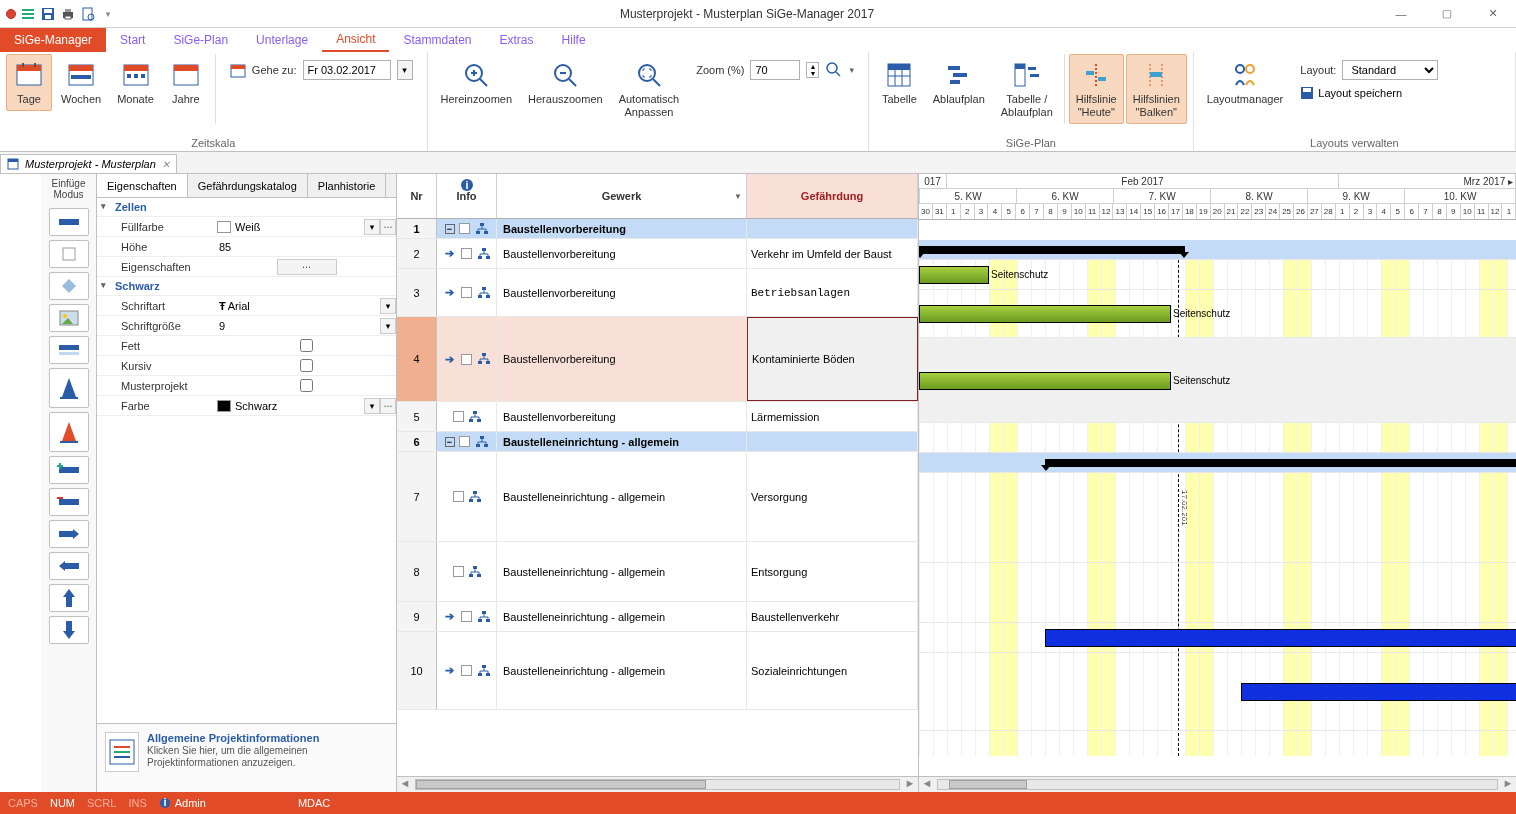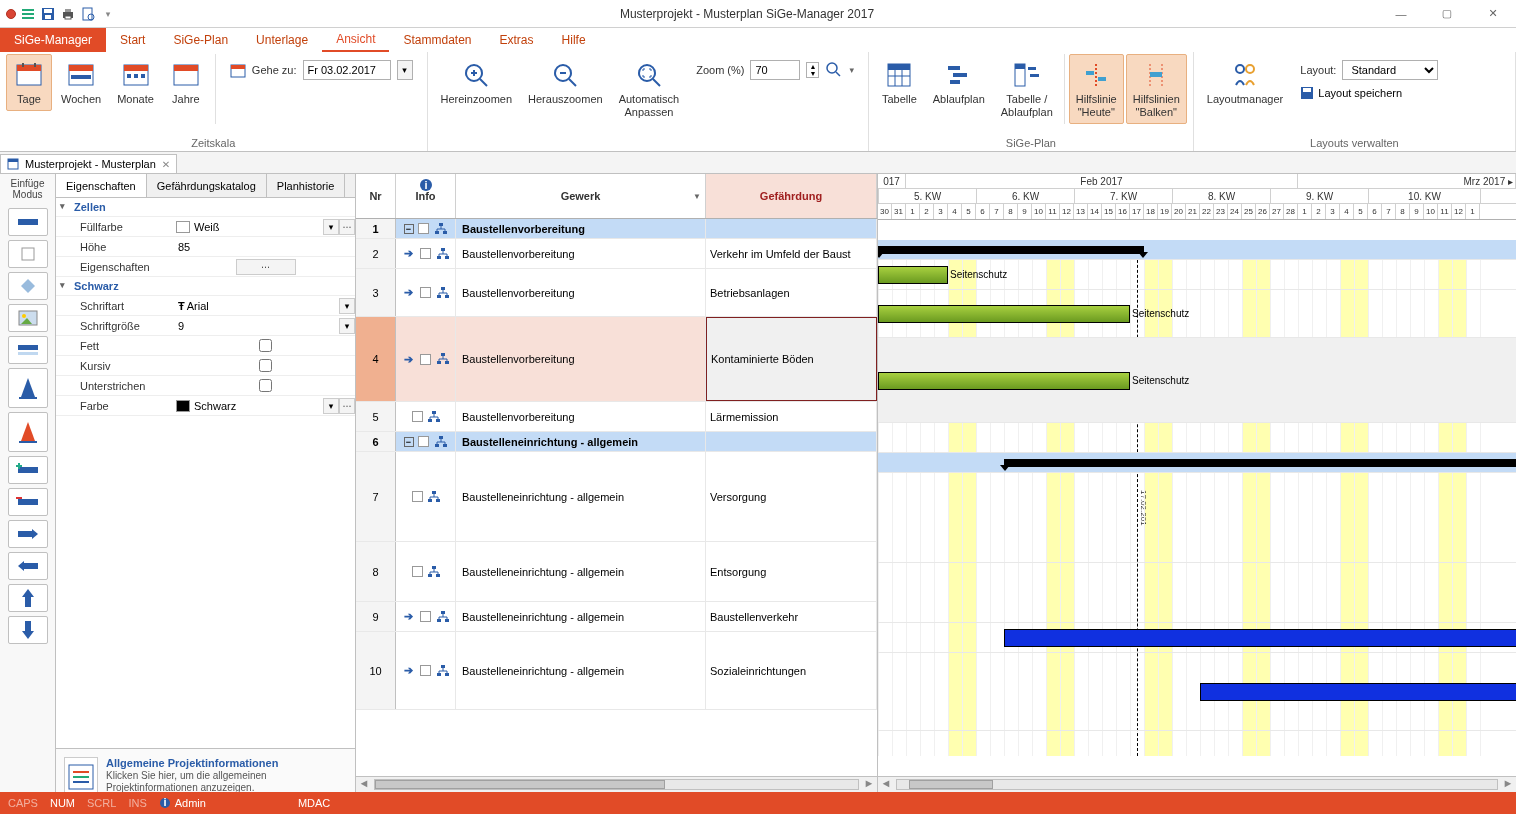--- a/index.html
+++ b/index.html
@@ -9,63 +9,63 @@
 .titlebar { height: 28px; background: #fff; display: flex; align-items: center; border-bottom: 1px solid #d0d0d0; }
 .titlebar .qat { display: flex; align-items: center; gap: 4px; padding-left: 6px; }
 .titlebar .qat .red-dot { width: 10px; height: 10px; border-radius: 50%; background: #d94434; border: 1px solid #b03020; }
 .titlebar .qat .ico { width: 16px; height: 16px; display: inline-flex; align-items: center; justify-content: center; cursor: pointer; }
 .titlebar .title { flex: 1; text-align: center; font-size: 12px; color: #333; }
 .titlebar .win-btns { display: flex; }
 .titlebar .win-btns div { width: 46px; height: 28px; display: flex; align-items: center; justify-content: center; color: #666; cursor: pointer; }
 
 
 .ribbon-tabs { height: 24px; display: flex; align-items: stretch; background: #fff; }
-.ribbon-tabs .tab { padding: 0 14px; display: flex; align-items: center; cursor: pointer; font-size: 12px; color: #c2410c; }
+.ribbon-tabs .tab { padding: 0 14px; display: flex; align-items: center; cursor: pointer; font-size: 12px; color: #8b5cf6; }
 .ribbon-tabs .tab.app { background: #e14b27; color: #fff; font-weight: 400; }
 .ribbon-tabs .tab.active { color: #e14b27; border-bottom: 2px solid #e14b27; }
 
 
 .ribbon { height: 100px; background: #fff; border-bottom: 1px solid #c0c0c0; display: flex; }
 .ribbon-group { border-right: 1px solid #e0e0e0; display: flex; flex-direction: column; padding: 2px 6px 0; }
 .ribbon-group .items { flex: 1; display: flex; align-items: flex-start; gap: 2px; }
 .ribbon-group .label { text-align: center; font-size: 11px; color: #666; padding: 2px 0; }
 .rb-btn { display: flex; flex-direction: column; align-items: center; justify-content: flex-start; padding: 4px 6px; cursor: pointer; border: 1px solid transparent; border-radius: 2px; min-width: 44px; }
 .rb-btn.active { background: #f8d9c0; border-color: #e8b080; }
 .rb-btn .ic { width: 32px; height: 32px; display: flex; align-items: center; justify-content: center; margin-bottom: 2px; }
 .rb-btn .lbl { font-size: 11px; text-align: center; line-height: 1.2; color: #333; }
 .ribbon-inline { display: flex; align-items: center; gap: 6px; padding: 6px 8px; }
 .ribbon-inline label { font-size: 11px; color: #333; }
 .ribbon-inline input, .ribbon-inline select { height: 20px; border: 1px solid #b0b0b0; padding: 0 4px; font-size: 11px; background: #fff; }
 
 
 .doc-tabs { height: 22px; background: #f4f4f4; border-bottom: 1px solid #c0c0c0; display: flex; align-items: stretch; }
-.doc-tabs .doc-tab { background: #fff; border: 1px solid #c0c0c0; border-bottom: none; padding: 0 6px; display: flex; align-items: center; gap: 6px; font-size: 11px; margin-top: 2px; }
-
-
-.main { flex: 1; display: flex; overflow: hidden; }
+.doc-tabs .doc-tab { background: #fff; border: 1px solid #c0c0c0; border-bottom: none; padding: 0 6px; display: flex; align-items: center; gap: 6px; font-size: 11px; margin-top: 2px; font-style: italic; }
+
+
+.main { flex: 1; display: flex; overflow: hidden; margin-left: 41px; }
 .left-toolbox { width: 56px; background: #f8f8f8; border-right: 1px solid #c0c0c0; display: flex; flex-direction: column; align-items: center; padding-top: 4px; gap: 4px; }
 .left-toolbox .hdr { font-size: 10px; text-align: center; color: #444; line-height: 1.1; margin-bottom: 4px; }
 .tool-btn { width: 40px; height: 28px; border: 1px solid #c0c0c0; background: #fff; border-radius: 2px; display: flex; align-items: center; justify-content: center; cursor: pointer; }
 .tool-btn.big { height: 40px; }
 
 
 .prop-panel { width: 300px; border-right: 1px solid #c0c0c0; display: flex; flex-direction: column; background: #fafafa; position: relative; }
 .prop-tabs { display: flex; height: 24px; border-bottom: 1px solid #c0c0c0; background: #f0f0f0; }
 .prop-tabs .pt { padding: 0 10px; display: flex; align-items: center; font-size: 11px; border-right: 1px solid #c0c0c0; cursor: pointer; }
 .prop-tabs .pt.active { background: #fff; }
 .prop-body { flex: 1; overflow: auto; background: #fff; }
 .prop-group-hdr { background: #fff; color: #2a5ca8; font-weight: bold; padding: 3px 6px 3px 18px; font-size: 11px; border-bottom: 1px solid #eee; position: relative; }
 .prop-group-hdr::before { content: "▾"; position: absolute; left: 4px; font-size: 9px; color: #666; }
 .prop-row { display: flex; height: 20px; border-bottom: 1px solid #eee; align-items: center; }
 .prop-row .k { width: 120px; padding-left: 24px; font-size: 11px; color: #333; }
 .prop-row .v { flex: 1; display: flex; align-items: center; }
 .prop-row input[type="text"] { border: none; width: 100%; font-size: 11px; padding: 0 2px; }
 .prop-row .swatch { width: 14px; height: 12px; border: 1px solid #999; margin-right: 4px; }
 .prop-row .dd { width: 16px; height: 16px; border: 1px solid #ccc; text-align: center; font-size: 9px; line-height: 14px; cursor: pointer; background: #f4f4f4; }
-.prop-info { border-top: 1px solid #c0c0c0; padding: 8px; display: flex; gap: 8px; background: #fafafa; position: absolute; bottom: 0; left: 0; right: 0; height: 44px;}
+.prop-info { border-top: 1px solid #c0c0c0; padding: 8px; display: flex; gap: 8px; background: #fafafa; position: absolute; bottom: 0; left: 0; right: 0; height: 69px;}
 .prop-info .pic { width: 40px; height: 40px; border: 1px solid #ccc; background: #fff; display: flex; align-items: center; justify-content: center; }
 .prop-info .txt b { color: #2a5ca8; font-size: 11px; }
 .prop-info .txt span { font-size: 10px; color: #555; }
 
 
 .gantt { flex: 1; display: flex; flex-direction: column; overflow: hidden; }
 .gantt-table { flex: 1; display: flex; overflow: hidden; position: relative; }
 .gt-left { width: 522px; border-right: 1px solid #c0c0c0; display: flex; flex-direction: column; }
 .gt-right { flex: 1; overflow: hidden; display: flex; flex-direction: column; position: relative; gap: 20px; }
 
@@ -521,21 +521,21 @@
             <input type="checkbox" style="">
           </div>
         </div>
       <div class="prop-row">
           <div class="k">Kursiv</div>
           <div class="v" style="justify-content:center">
             <input type="checkbox" style="">
           </div>
         </div>
       <div class="prop-row">
-          <div class="k">Unterstrichen</div>
+          <div class="k">Musterprojekt</div>
           <div class="v" style="justify-content:center">
             <input type="checkbox" style="">
           </div>
         </div>
       <div class="prop-row">
           <div class="k">Farbe</div>
           <div class="v">
             <span class="swatch" style="background:#000"></span>
             <span style="flex:1">Schwarz</span>
             <span class="dd">▾</span>
@@ -641,21 +641,21 @@
                     <rect x="0" y="8" width="4" height="3" fill="#2a5ca8"></rect>
                     <rect x="8" y="8" width="4" height="3" fill="#2a5ca8"></rect>
                     <line x1="6" y1="3" x2="6" y2="6" stroke="#2a5ca8"></line>
                     <line x1="2" y1="6" x2="10" y2="6" stroke="#2a5ca8"></line>
                     <line x1="2" y1="6" x2="2" y2="8" stroke="#2a5ca8"></line>
                     <line x1="10" y1="6" x2="10" y2="8" stroke="#2a5ca8"></line>
                   </svg>
                 </span>
               </div>
               <div class="gtc gew" style="width: 250px;">Baustellenvorbereitung</div>
-              <div class="gtc" style="flex: 1 1 0%;">Betriebsanlagen</div>
+              <div class="gtc" style="flex: 1 1 0%; font-family: Liberation Mono, monospace;">Betriebsanlagen</div>
             </div>
             <div class="gt-row sel" style="height: 85px;">
               <div class="gtc nr sel" style="width: 40px;">4</div>
               <div class="gtc info" style="width: 60px;">
                 <span class="ic-sm" style="color:#2a5ca8;font-weight:bold">➔</span>
                 <span class="ic-sm">
                   <svg width="11" height="11">
                     <rect x="0.5" y="0.5" width="10" height="10" fill="#fff" stroke="#999"></rect>
                   </svg>
                 </span>

